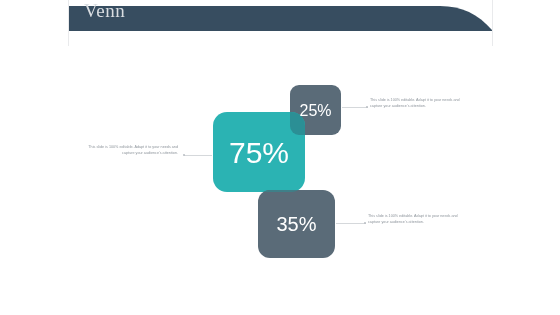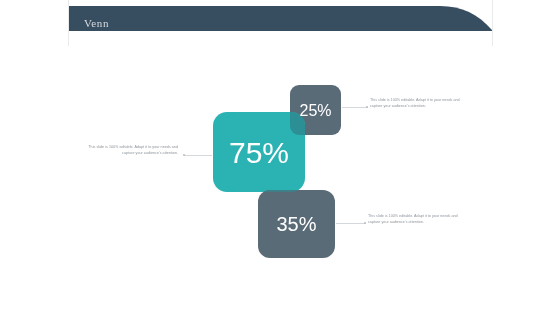--- a/index.html
+++ b/index.html
@@ -30,26 +30,26 @@
   }
   .header-svg {
     position: absolute;
     left: 0;
     top: 0;
     display: block;
   }
   .header-title {
     position: absolute;
     left: 84px;
-    top: 12px;
+    top: 0;
     width: 300px;
     height: 22px;
     line-height: 22px;
     font-family: "Liberation Serif", serif;
-    font-size: 11px;
+    font-size: 19px;
     letter-spacing: 0.6px;
     color: #d9dde1;
     white-space: nowrap;
   }
   .rule-left, .rule-right {
     position: absolute;
     top: 0;
     width: 1px;
     height: 46px;
     background: #e9eaec;

